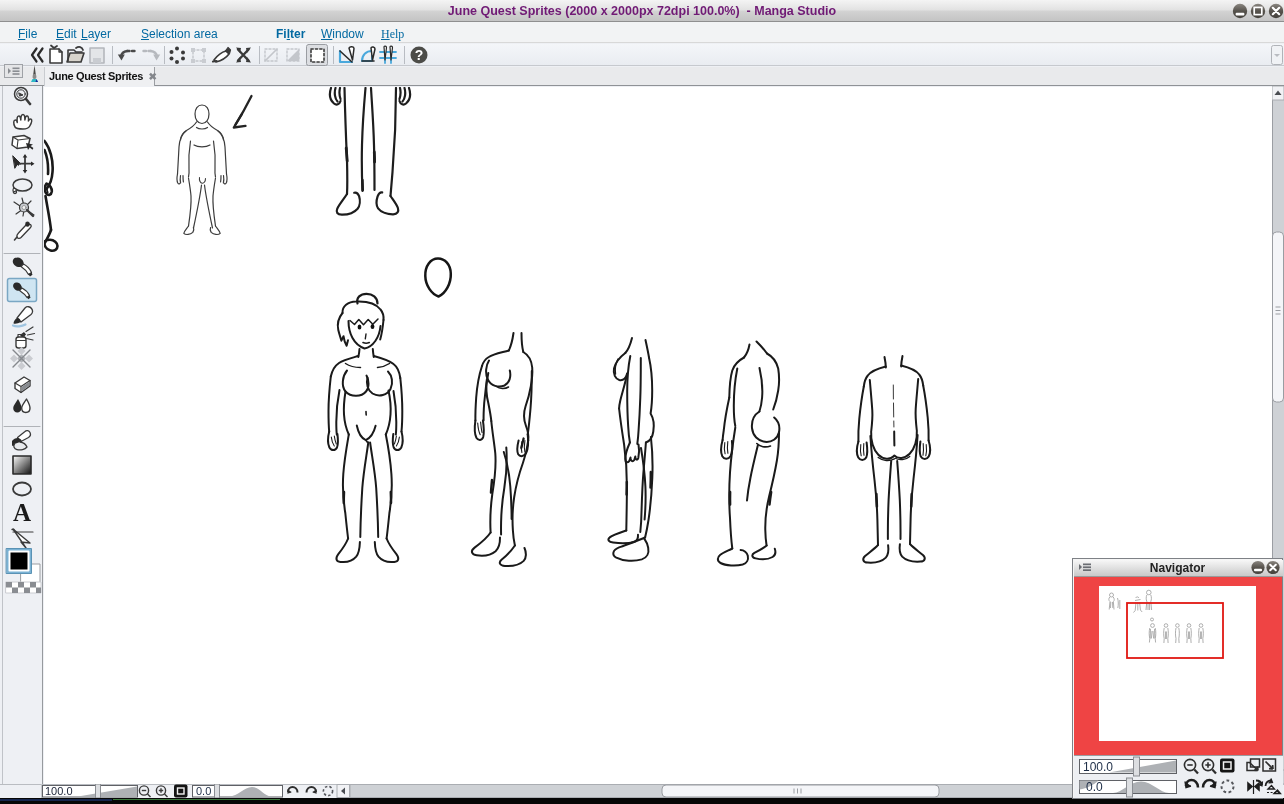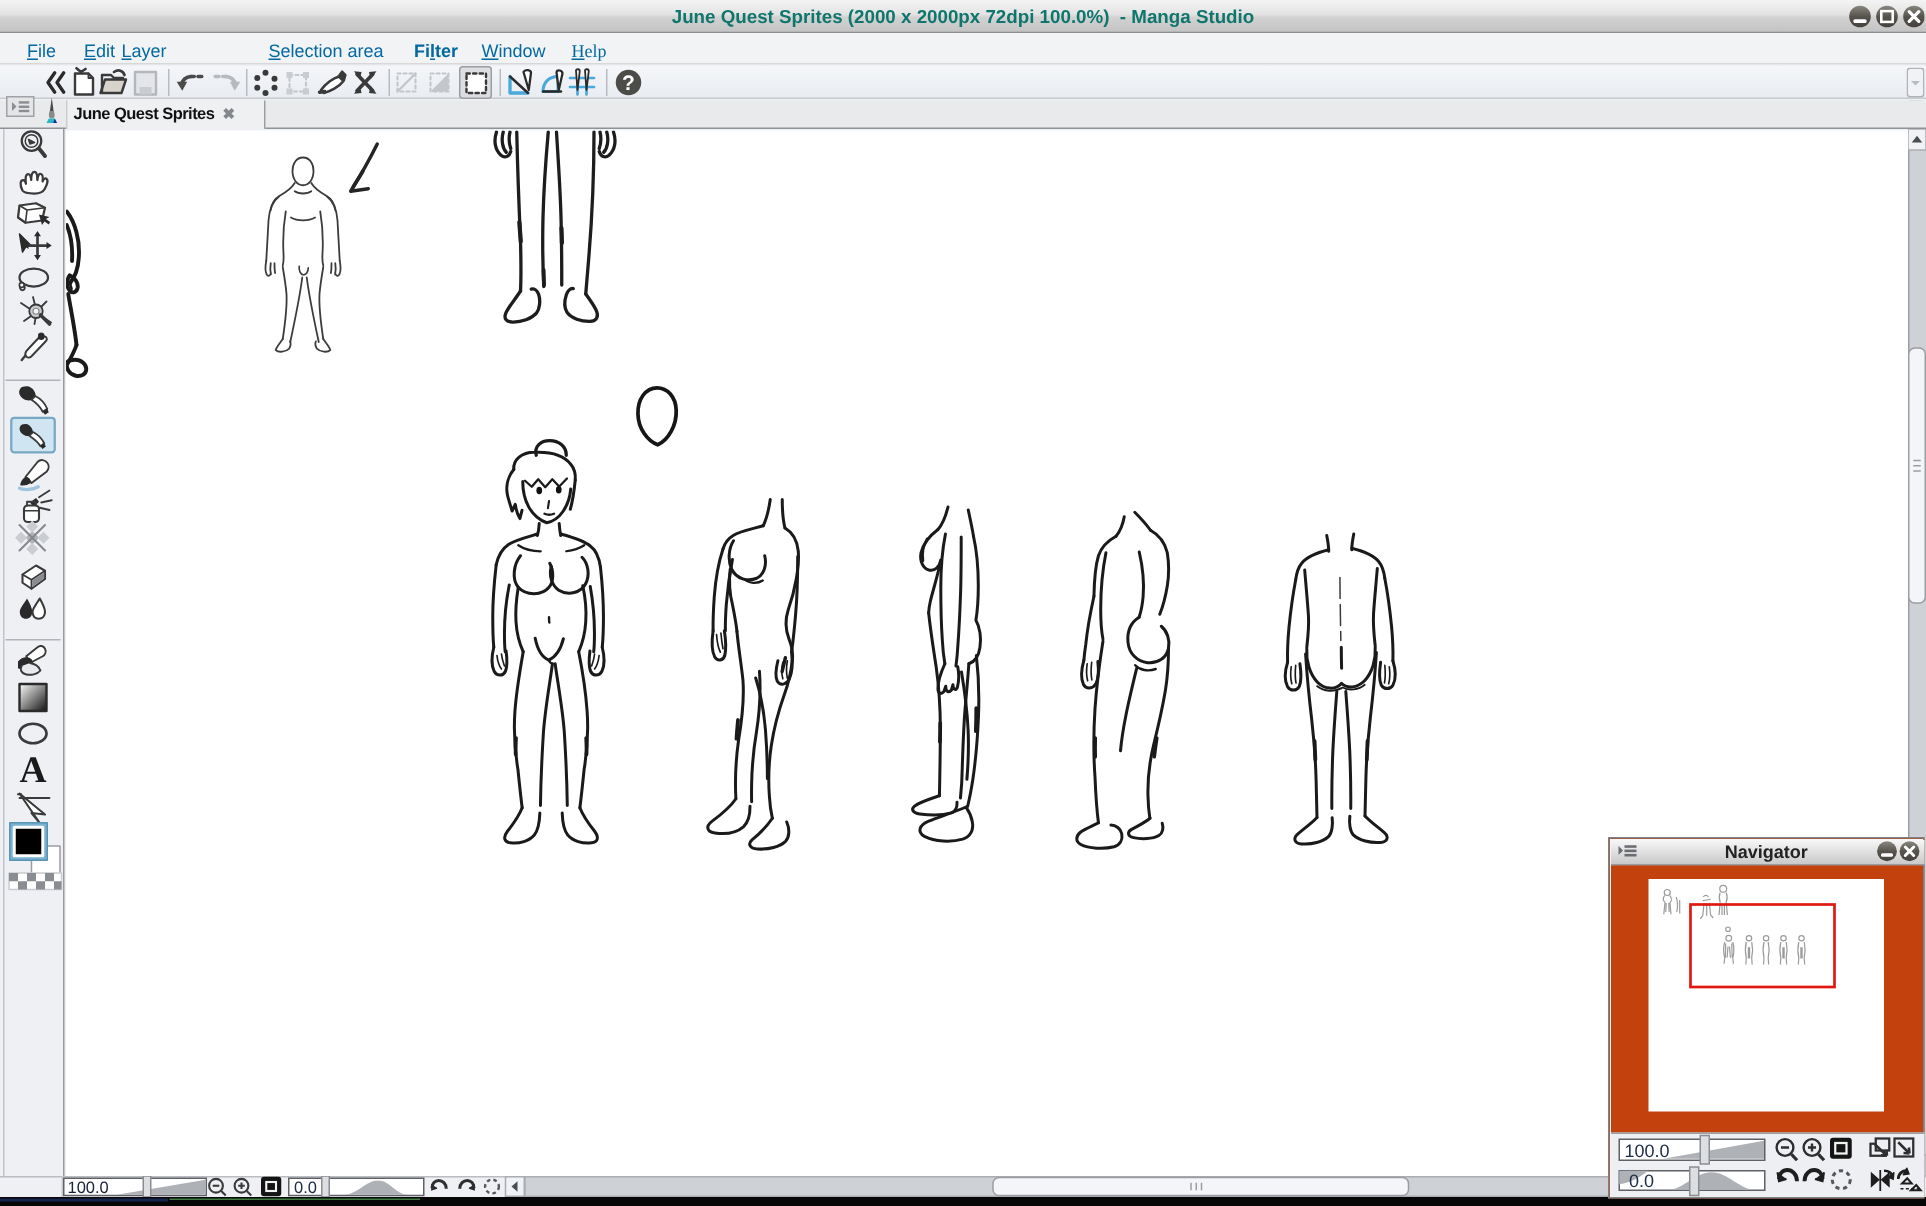--- a/index.html
+++ b/index.html
@@ -1,43 +1,43 @@
 <!DOCTYPE html>
 <html><head>
 <meta charset="utf-8">
 <style>
 * { margin:0; padding:0; box-sizing:border-box; }
 html,body { width:1284px; height:804px; overflow:hidden; font-family:"Liberation Sans", sans-serif; background:#000; }
 #win { position:absolute; left:0; top:0; width:1284px; height:804px; background:#eef0f4; }
 .abs { position:absolute; }
 
 #titlebar { left:0; top:0; width:1284px; height:22px; background:linear-gradient(#f4f4f4 0%,#e3e3e3 45%,#d2d2d2 55%,#c4c4c4 100%); border-bottom:1px solid #8f8f8f; }
-#titletext { width:100%; top:4px; text-align:center; font-size:12.5px; font-weight:bold; color:#0f766e; letter-spacing:0; }
+#titletext { width:100%; top:4px; text-align:center; font-size:12.5px; font-weight:bold; color:#701a75; letter-spacing:0; }
 
 #menubar { left:0; top:22px; width:1284px; height:21px; background:#f2f3f4; border-bottom:1px solid #d8d8d8; }
 .menuitem { top:27px; font-size:12px; color:#0369a1; }
 .menuitem u { text-decoration:underline; }
 
 #toolbar { left:0; top:44px; width:1284px; height:22px; background:linear-gradient(#f4f6f9,#e9ecf1); border-bottom:1px solid #c6c9ce; }
 
 #tabbar { left:0; top:67px; width:1284px; height:19px; background:#e9eaec; border-bottom:1px solid #8f9296; }
-#tab { left:44px; top:67px; width:133px; height:19px; background:#eff0f2; border-right:1px solid #9b9ea3; border-left:1px solid #c9ccd0;padding-left:12px; }
+#tab { left:44px; top:67px; width:111px; height:19px; background:#eff0f2; border-right:1px solid #9b9ea3; border-left:1px solid #c9ccd0;padding-left:12px; }
 #tabtext { left:4px; top:3px; font-size:11px; letter-spacing:-0.35px; font-weight:bold; color:#111; white-space:nowrap; }
 
 #toolcol { left:0; top:86px; width:43px; height:712px; background:#eef0f4; border-right:1px solid #979a9e; }
 #toolcol .inbd { position:absolute; left:2px; top:0; width:39px; height:712px; border-left:1px solid #c0c3c8; }
 
 #canvas { left:44px; top:87px; width:1228px; height:697px; background:#ffffff; }
 
 #vsb { left:1272px; top:86px; width:12px; height:698px; background:#ced1d5; border-left:1px solid #9b9ea3; }
 
 #statusbar { left:0; top:784px; width:1284px; height:14px; background:#eef0f4; border-top:1px solid #b9bcc1; }
 #blackstrip { left:0; top:798px; width:1284px; height:6px; background:#060606; }
 
-#nav { left:1072px; top:558px; width:211px; height:241px; background:#c2410c; border:1px solid #7e8186; box-shadow: inset 1px 1px 0 #f5f5f5; }
+#nav { left:1072px; top:558px; width:211px; height:241px; background:#ef4444; border:1px solid #7e8186; box-shadow: inset 1px 1px 0 #f5f5f5; }
 #navtitle { left:1px; top:1px; width:209px; height:17px; background:linear-gradient(#f7f7f7,#c9c9c9); border-bottom:1px solid #9a9a9a; }
 #navtitletext { width:100%; top:2px; text-align:center; font-size:12px; font-weight:bold; color:#222; }
 #navthumb { left:26px; top:27px; width:157px; height:155px; background:#fff; }
 #navctrl { left:1px; top:196px; width:209px; height:43px; background:#edeff3; border-top:1px solid #9a9da1; }
 svg { display:block; }
 </style>
 </head>
 <body>
 <div id="win">
 
@@ -56,21 +56,21 @@
     <circle cx="27" cy="8" r="7.2" fill="url(#btng)"></circle>
     <rect x="23.2" y="4.4" width="7.6" height="7.2" fill="none" stroke="#fff" stroke-width="1.7"></rect>
     <circle cx="45" cy="8" r="7.2" fill="url(#btng)"></circle>
     <path d="M41.8 4.8 L48.2 11.2 M48.2 4.8 L41.8 11.2" stroke="#fff" stroke-width="2.2" stroke-linecap="round"></path>
   </svg>
 
   <div id="menubar" class="abs"></div>
   <div class="menuitem abs" style="left:18px;"><u>F</u>ile</div>
   <div class="menuitem abs" style="left:56px;"><u>E</u>dit</div>
   <div class="menuitem abs" style="left:81px;"><u>L</u>ayer</div>
-  <div class="menuitem abs" style="left:141px;margin-left:38px;"><u>S</u>election area</div>
+  <div class="menuitem abs" style="left:141px;"><u>S</u>election area</div>
   <div class="menuitem abs" style="left:232px;margin-top:46px;"><u>V</u>iew</div>
   <div class="menuitem abs" style="left:276px;font-weight:bold;">Fi<u>l</u>ter</div>
   <div class="menuitem abs" style="left:321px;"><u>W</u>indow</div>
   <div class="menuitem abs" style="left:381px;font-family:Liberation Serif, serif;"><u>H</u>elp</div>
 
   <div id="toolbar" class="abs"></div>
   <svg id="tbicons" class="abs" style="left:0px; top:44px;" width="640" height="22" viewBox="0 0 640 22" fill="none" stroke-linecap="round" stroke-linejoin="round">
 
     <path d="M36.5 4.5 L32 11 L36.5 17.5 M42.5 4.5 L38 11 L42.5 17.5" stroke="#2a2a2a" stroke-width="2.2"></path>
 

